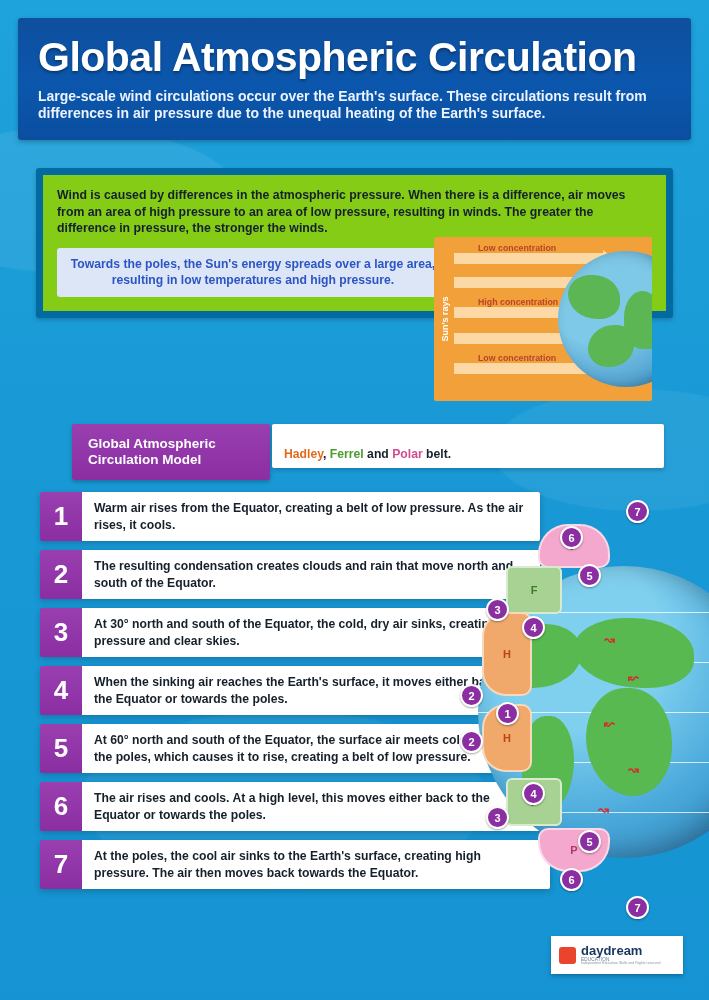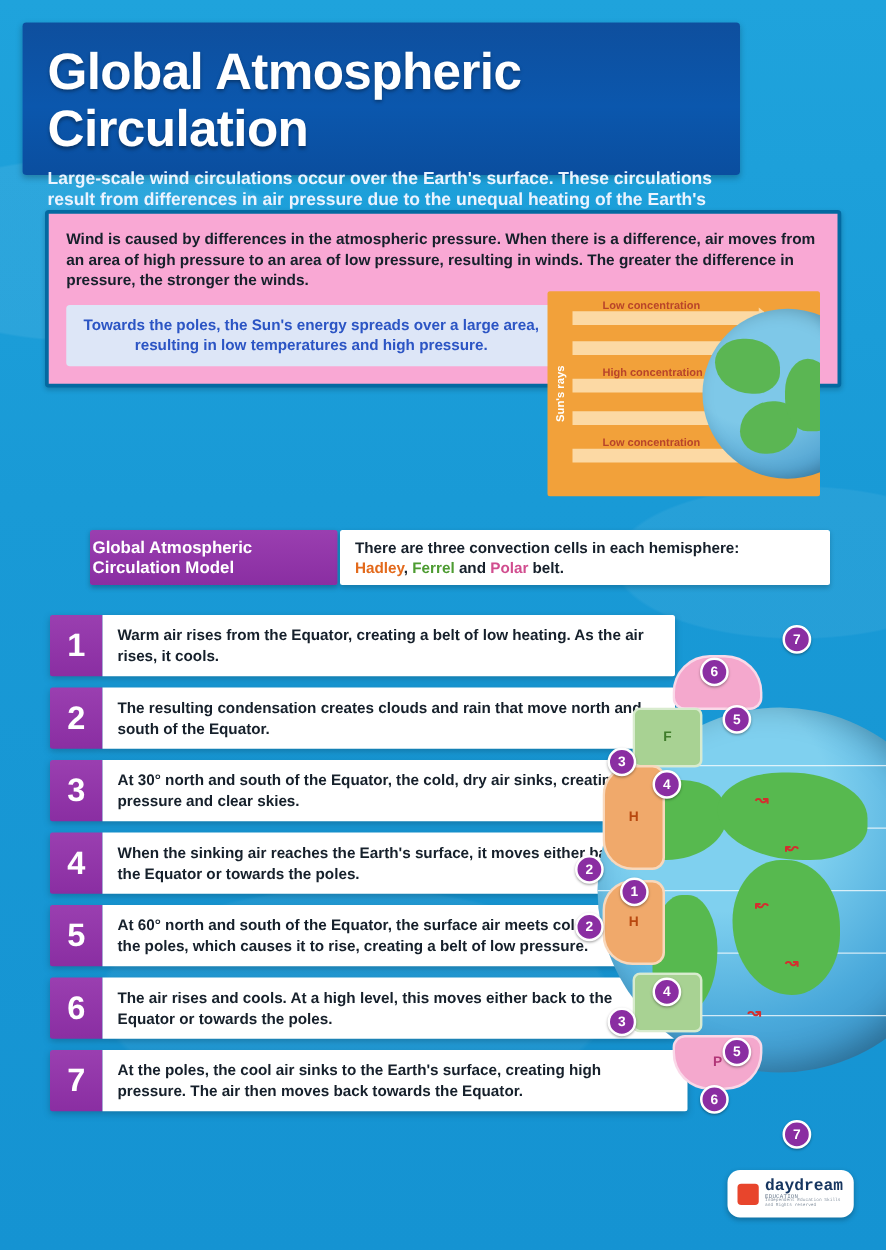--- a/index.html
+++ b/index.html
@@ -17,39 +17,39 @@
       radial-gradient(ellipse 420px 180px at 10% 20%, rgba(255,255,255,.07) 0 40%, transparent 41%),
       radial-gradient(ellipse 360px 150px at 90% 45%, rgba(255,255,255,.06) 0 40%, transparent 41%),
       radial-gradient(ellipse 500px 220px at 40% 80%, rgba(255,255,255,.05) 0 40%, transparent 41%),
       linear-gradient(180deg,#1fa3dc 0%,#199ad6 40%,#1593d2 100%);
     pointer-events:none;
   }
   .page{position:relative;width:709px;height:1000px;}
 
   
   .header{
-    position:absolute;left:18px;top:18px;width:574px;height:122px;
+    position:absolute;left:18px;top:18px;width:673px;height:122px;
     background:linear-gradient(180deg,#0e4f9e 0%,#0b57ad 55%,#0a4e9f 100%);
     border-radius:3px;
     box-shadow:0 2px 5px rgba(0,0,0,.25);
   }
   .header h1{
     margin:0;padding:16px 0 0 20px;
     color:#ffffff;font-size:41px;line-height:46px;font-weight:bold;
     letter-spacing:-.5px;
     text-shadow:0 2px 3px rgba(0,0,0,.35);
   }
   .header .sub{
     margin:8px 20px 0 20px;color:#eaf3ff;font-size:14px;line-height:17px;font-weight:bold;
   }
 
   
   .intro-card{
     position:absolute;left:36px;top:168px;width:637px;
-    background:#f9a8d4;border:3px solid #0369a1;border-radius:3px;
+    background:#84cc16;border:7px solid #0369a1;border-radius:3px;
     padding:12px 14px 14px 14px;box-sizing:border-box;
     box-shadow:0 2px 4px rgba(0,0,0,.2);
   }
   .intro-card p{margin:0;color:#16202b;font-size:12.3px;line-height:16.5px;font-weight:bold;}
   .callout{
     margin-top:11px;border-radius:3px;padding:8px 10px;box-sizing:border-box;width:392px;
     font-size:12.2px;line-height:16.5px;font-weight:bold;
   }
   .callout.blue{background:#dde6f7;color:#2c55c4;text-align:center;}
   .callout.red{background:#fde4e0;color:#e0493b;margin-top:9px;}
@@ -80,24 +80,24 @@
     position:absolute;right:-42px;top:14px;width:136px;height:136px;border-radius:50%;
     background:
       radial-gradient(circle at 30% 28%, #7ec8e8 0 40%, #56a7d4 70%, #2f7fb3 100%);
     box-shadow:inset -6px 0 14px rgba(0,0,0,.25);
     overflow:hidden;
   }
   .globe-sm .land{position:absolute;background:#5bb653;border-radius:45% 55% 40% 60%;}
 
   
   .model-banner{
-    position:absolute;left:72px;top:424px;width:198px;height:44px;
+    position:absolute;left:72px;top:424px;width:198px;height:56px;
     background:linear-gradient(180deg,#9a3fb0 0%,#8a2ea2 100%);
     color:#fff;font-size:13.5px;font-weight:bold;line-height:16px;
-    display:flex;align-items:center;padding-left:2px;box-sizing:border-box;
+    display:flex;align-items:center;padding-left:16px;box-sizing:border-box;
     border-radius:2px;box-shadow:0 2px 4px rgba(0,0,0,.25);
   }
   .model-text{
     position:absolute;left:272px;top:424px;width:392px;height:44px;
     background:#ffffff;border-radius:2px;
     font-size:12.2px;line-height:16px;color:#16202b;font-weight:bold;
     display:flex;align-items:center;padding:0 12px;box-sizing:border-box;
     box-shadow:0 2px 4px rgba(0,0,0,.2);
   }
   .model-text .w-h{color:#e36a1c;}
@@ -145,25 +145,24 @@
   .numdot{
     position:absolute;width:19px;height:19px;border-radius:50%;
     background:#8a2ea2;color:#fff;font-size:11px;font-weight:bold;
     display:flex;align-items:center;justify-content:center;
     border:2px solid #fff;box-shadow:0 1px 2px rgba(0,0,0,.35);
   }
   .arrow-red{position:absolute;color:#d32f2f;font-size:13px;font-weight:bold;}
 
   
   .logo{
-    position:absolute;right:26px;bottom:26px;width:101px;height:38px;
-    background:#ffffff;border-radius:10px;
+    position:absolute;right:26px;bottom:26px;width:132px;height:38px;
+    background:#ffffff;border-radius:0;
     display:flex;align-items:center;gap:5px;padding:0 8px;box-sizing:border-box;
     box-shadow:0 2px 4px rgba(0,0,0,.25);
-    font-family:Liberation Mono, monospace;
   }
   .logo .mark{width:17px;height:17px;background:#e8452c;border-radius:3px;flex:none;}
   .logo .ltxt{line-height:1.05;}
   .logo .l1{font-size:13px;font-weight:bold;color:#16355f;}
   .logo .l2{font-size:4.6px;color:#6a7a8c;letter-spacing:.2px;}
   .logo .l3{font-size:3.6px;color:#8b97a4;}
 </style>
 </head>
 <body>
 
@@ -205,30 +204,29 @@
   </div>
 
   <div class="model-banner">
     <div>
       <div>Global Atmospheric</div>
       <div>Circulation Model</div>
     </div>
   </div>
   <div class="model-text">
     <span>
-      <span>There are three convection cells in each hemisphere:</span>
       <br>
       <span class="w-h">Hadley</span><span>, </span><span class="w-f">Ferrel</span><span> and </span><span class="w-p">Polar</span><span> belt.</span>
     </span>
   </div>
 
   <div class="steps">
     <div class="step">
       <div class="num">1</div>
-      <div class="txt">Warm air rises from the Equator, creating a belt of low heating. As the air rises, it cools.</div>
+      <div class="txt">Warm air rises from the Equator, creating a belt of low pressure. As the air rises, it cools.</div>
     </div>
     <div class="step">
       <div class="num">2</div>
       <div class="txt">The resulting condensation creates clouds and rain that move north and south of the Equator.</div>
     </div>
     <div class="step">
       <div class="num">3</div>
       <div class="txt">At 30° north and south of the Equator, the cold, dry air sinks, creating high pressure and clear skies.</div>
     </div>
     <div class="step">

